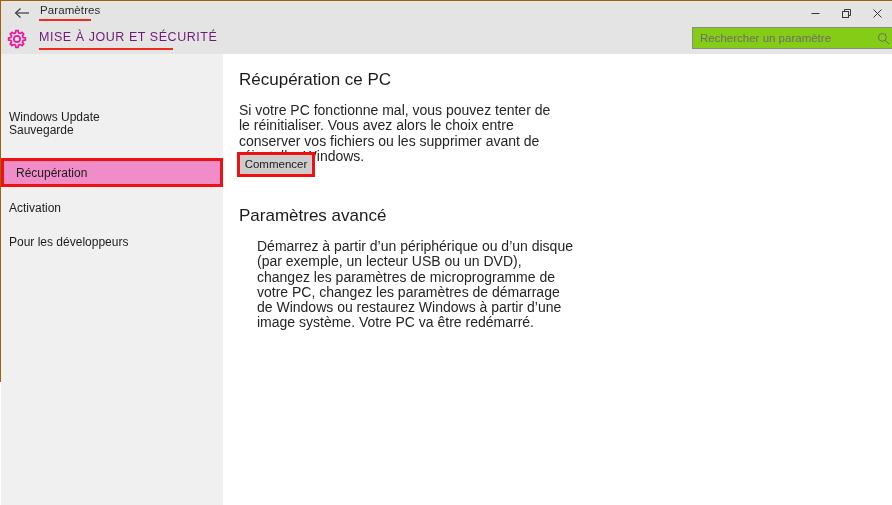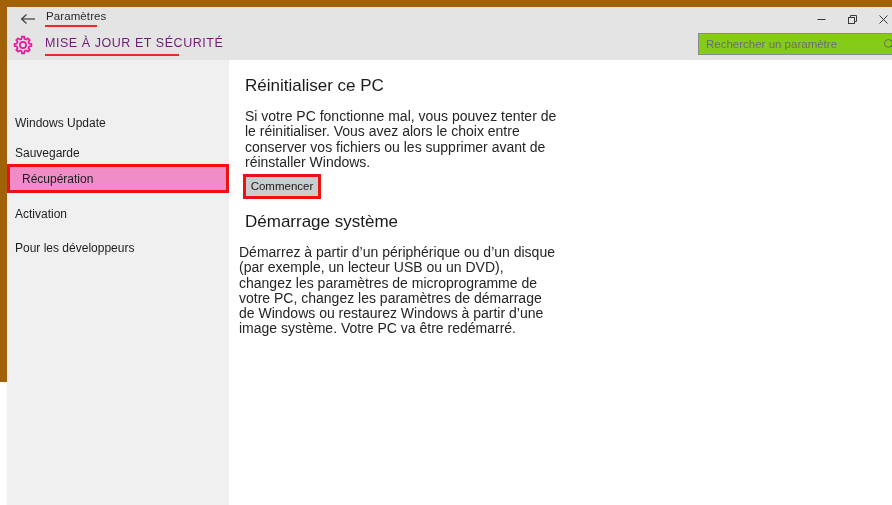--- a/index.html
+++ b/index.html
@@ -16,21 +16,21 @@
     color: #1a1a1a;
   }
 
   
   .window {
     position: absolute;
     left: 0; top: 0;
     width: 892px; height: 382px;
     background: #ffffff;
     box-sizing: border-box;
-    border: 7px solid #a16207;
+    border: 1px solid #a16207;
   }
 
   .header-band {
     position: absolute;
     left: 0; top: 0;
     width: 892px;
     height: 53px;
     background: #e4e4e4;
   }
 
@@ -280,45 +280,45 @@
     </div>
   </div>
 
   <div class="sidebar">
 
     <div class="nav-item" style="top:5px;margin-top:44px;">
       <span class="nav-label">Windows Update</span>
     </div>
 
 
-    <div class="nav-item" style="top:79px;">
+    <div class="nav-item" style="top:62px;">
       <span class="nav-label">Sauvegarde</span>
     </div>
 
     <div class="nav-item selected" style="top:104px;">
       <span class="nav-label">Récupération</span>
     </div>
 
     <div class="nav-item" style="top:140px;">
       <span class="nav-label">Activation</span>
     </div>
 
     <div class="nav-item" style="top:174px;">
       <span class="nav-label">Pour les développeurs</span>
     </div>
   </div>
 
   <div class="content">
 
-    <h2 class="section-heading" style="left:16px; top:16px;">Réinitialiser ce PC</h2>
+    <h2 class="section-heading" style="left:16px; top:16px;">Récupération ce PC</h2>
 
     <div class="section-body" style="left:16px; top:49px;">Si votre PC fonctionne mal, vous pouvez tenter de le réinitialiser. Vous avez alors le choix entre conserver vos fichiers ou les supprimer avant de réinstaller Windows.</div>
 
-    <div class="action-btn highlighted" style="left:14px; top:98px; width:78px;margin-top:16px;">Commencer</div>
-
-    <h2 class="section-heading" style="left:16px; top:152px;">Démarrage système</h2>
-
-    <div class="section-body" style="left:10px; top:185px;">Démarrez à partir d’un périphérique ou d’un disque (par exemple, un lecteur USB ou un DVD), changez les paramètres de microprogramme de votre PC, changez les paramètres de démarrage de Windows ou restaurez Windows à partir d’une image système. Votre PC va être redémarré.</div>
+    <div class="action-btn highlighted" style="left:14px; top:98px; width:78px;">Commencer</div>
+
+    <h2 class="section-heading" style="left:16px; top:152px;">Paramètres avancé</h2>
+
+    <div class="section-body" style="left:34px; top:185px;">Démarrez à partir d’un périphérique ou d’un disque (par exemple, un lecteur USB ou un DVD), changez les paramètres de microprogramme de votre PC, changez les paramètres de démarrage de Windows ou restaurez Windows à partir d’une image système. Votre PC va être redémarré.</div>
 
 
   </div>
 
 </div>
 
 </body></html>

